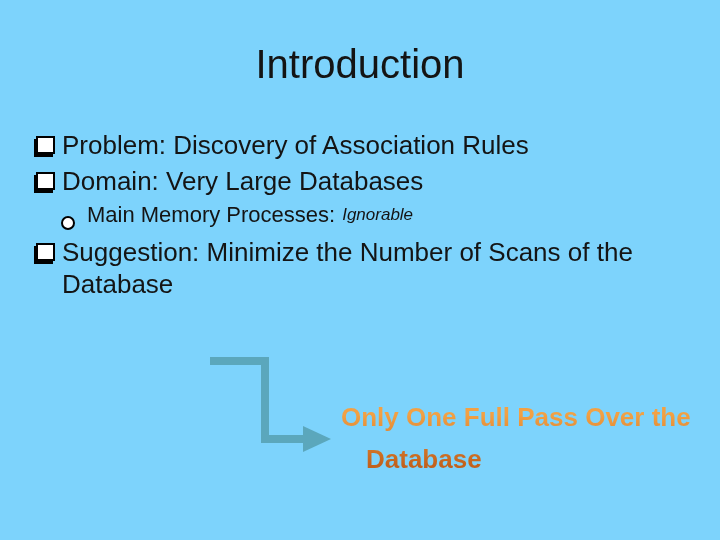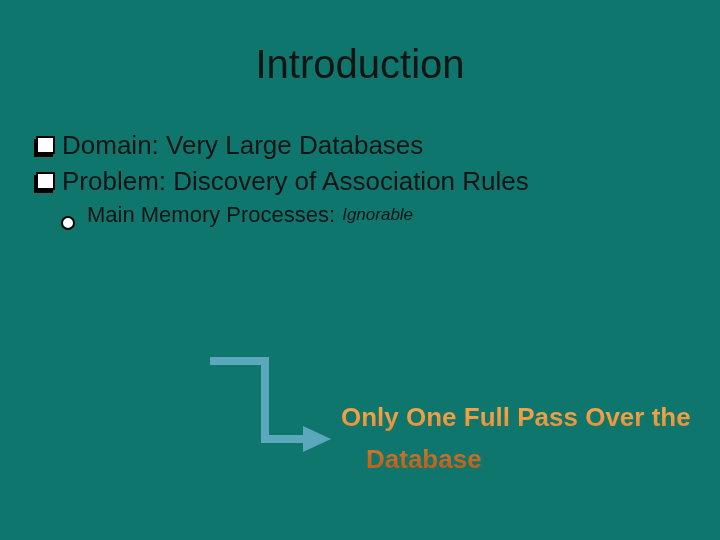--- a/index.html
+++ b/index.html
@@ -1,19 +1,19 @@
 <!DOCTYPE html>
 <html><head>
 <meta charset="utf-8">
 <style>
   html,body{margin:0;padding:0;}
   .slide{
     position:relative;
     width:720px;height:540px;
-    background:#0f766e;
+    background:#7dd3fc;
     font-family:"Liberation Sans", sans-serif;
     color:#141414;
     overflow:hidden;
   }
   .slide-title{
     position:absolute;
     top:42px;left:0;right:0;
     text-align:center;
     font-size:40px;
     font-weight:400;
@@ -99,37 +99,41 @@
 <body>
 
 <div class="slide">
 
   <div class="slide-title">Introduction</div>
 
   <div class="content">
 
     <div class="bullet-line">
       <span class="sq-bullet"></span>
-      <span>Domain: Very Large Databases</span>
+      <span>Problem: Discovery of Association Rules</span>
     </div>
 
     <div class="bullet-line">
       <span class="sq-bullet"></span>
-      <span>Problem: Discovery of Association Rules</span>
+      <span>Domain: Very Large Databases</span>
     </div>
 
 
     <div class="sub-list">
       <div class="sub-line">
         <span class="o-bullet"></span>
         <span>Main Memory Processes:</span>
         <span class="sub-note">Ignorable</span>
       </div>
     </div>
 
+    <div class="suggestion">
+      <span class="sq-bullet"></span>
+      <span class="suggestion-text">Suggestion: Minimize the Number of Scans of the Database</span>
+    </div>
 
   </div>
 
   <svg class="elbow-arrow" width="140" height="106" viewBox="0 0 140 106">
     <path d="M 10 12 L 65 12 L 65 90 L 105 90" fill="none" stroke-width="8" stroke-linejoin="miter" stroke="#5BA7BC"></path>
     <polygon points="103,77 103,103 131,90" fill="#5BA7BC"></polygon>
   </svg>
 
   <div class="wordart">
     <div class="wordart-line1">Only One Full Pass Over the</div>

